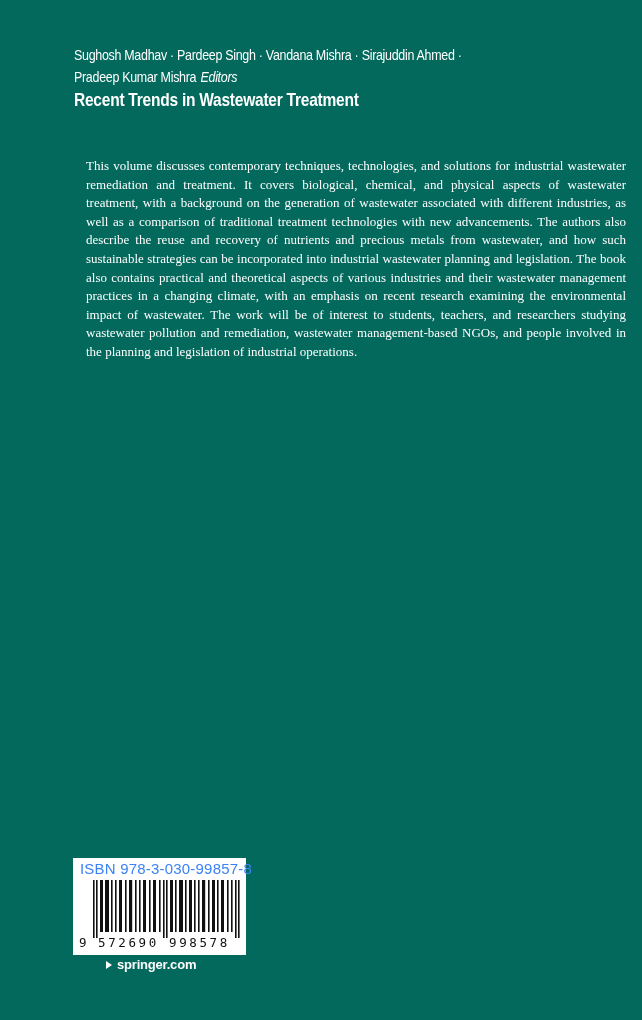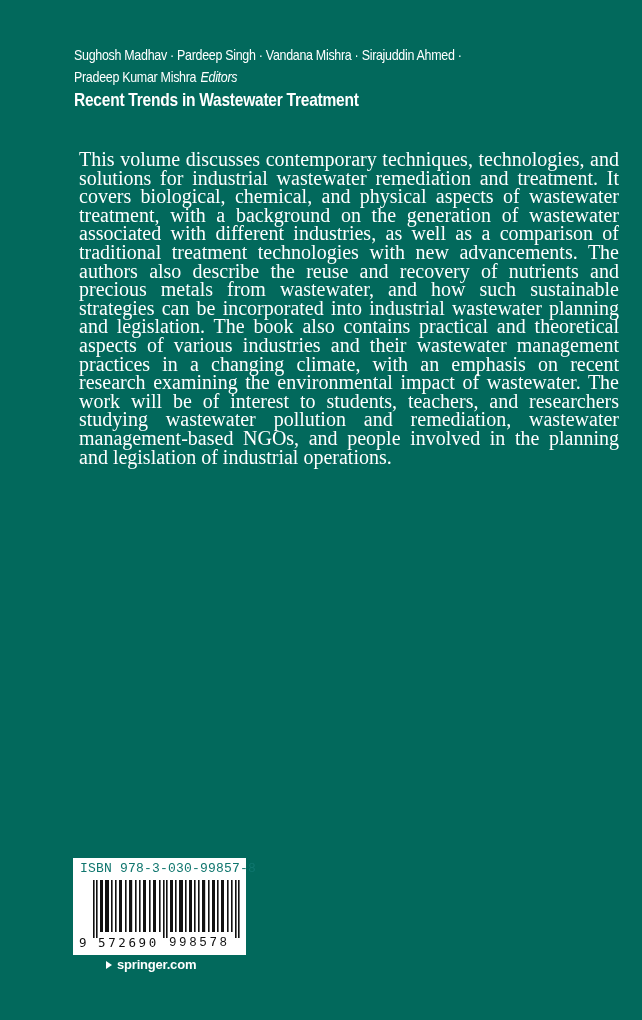--- a/index.html
+++ b/index.html
@@ -43,43 +43,43 @@
       transform: scaleX(0.84);
       transform-origin: left top;
       white-space: nowrap;
     }
     .blurb {
       position: absolute;
       left: 74px;
       top: 145px;
       width: 540px;
       font-family: "Liberation Serif", serif;
-      font-size: 20px;
+      font-size: 13px;
       line-height: 18.6px;
       text-align: justify;
-      margin: 5px;
+      margin: 12px;
     }
     .barcode-box {
       position: absolute;
       left: 73px;
       top: 858px;
       width: 173px;
       height: 97px;
       background: #ffffff;
       box-sizing: border-box;
     }
     .isbn-text {
       position: absolute;
       left: 7px;
       top: 4px;
       width: 162px;
-      font-family: Liberation Mono, monospace;
-      font-size: 13px;
+      font-family: Liberation Sans, sans-serif;
+      font-size: 15px;
       line-height: 14px;
-      color: #0f766e;
+      color: #3b82f6;
       letter-spacing: 0.2px;
       white-space: nowrap;
     }
     .bars {
       position: absolute;
       left: 20px;
       top: 22px;
       width: 148px;
       height: 58px;
     }
@@ -89,21 +89,21 @@
       top: 78px;
       width: 162px;
       font-family: "DejaVu Sans Mono", monospace;
       font-size: 12.5px;
       line-height: 14px;
       color: #111;
       white-space: nowrap;
     }
     .ean-digits .first { position: absolute; left: 0; }
     .ean-digits .g1 { position: absolute; left: 19px; letter-spacing: 2.6px; }
-    .ean-digits .g2 { position: absolute; left: 90px; letter-spacing: 2.6px; font-family: Liberation Mono, monospace; }
+    .ean-digits .g2 { position: absolute; left: 90px; letter-spacing: 2.6px; }
     .footer-link {
       position: absolute;
       left: 74px;
       top: 957px;
       font-family: "Liberation Sans", sans-serif;
       font-weight: bold;
       font-size: 13px;
       line-height: 16px;
       color: #ffffff;
       text-decoration: none;

